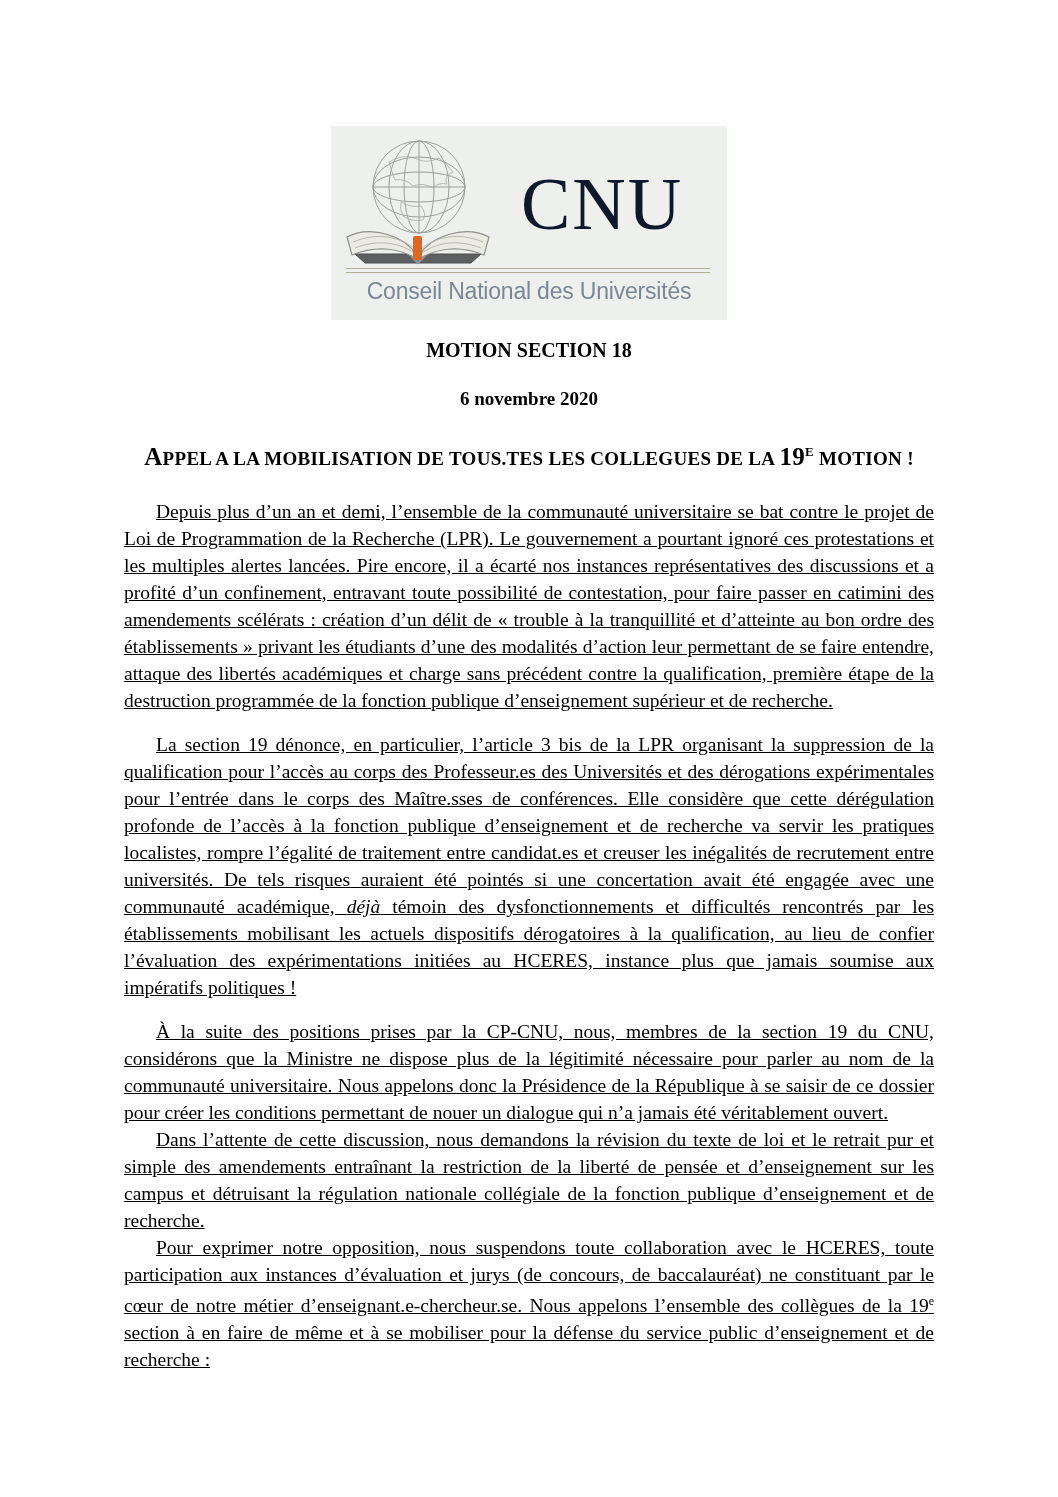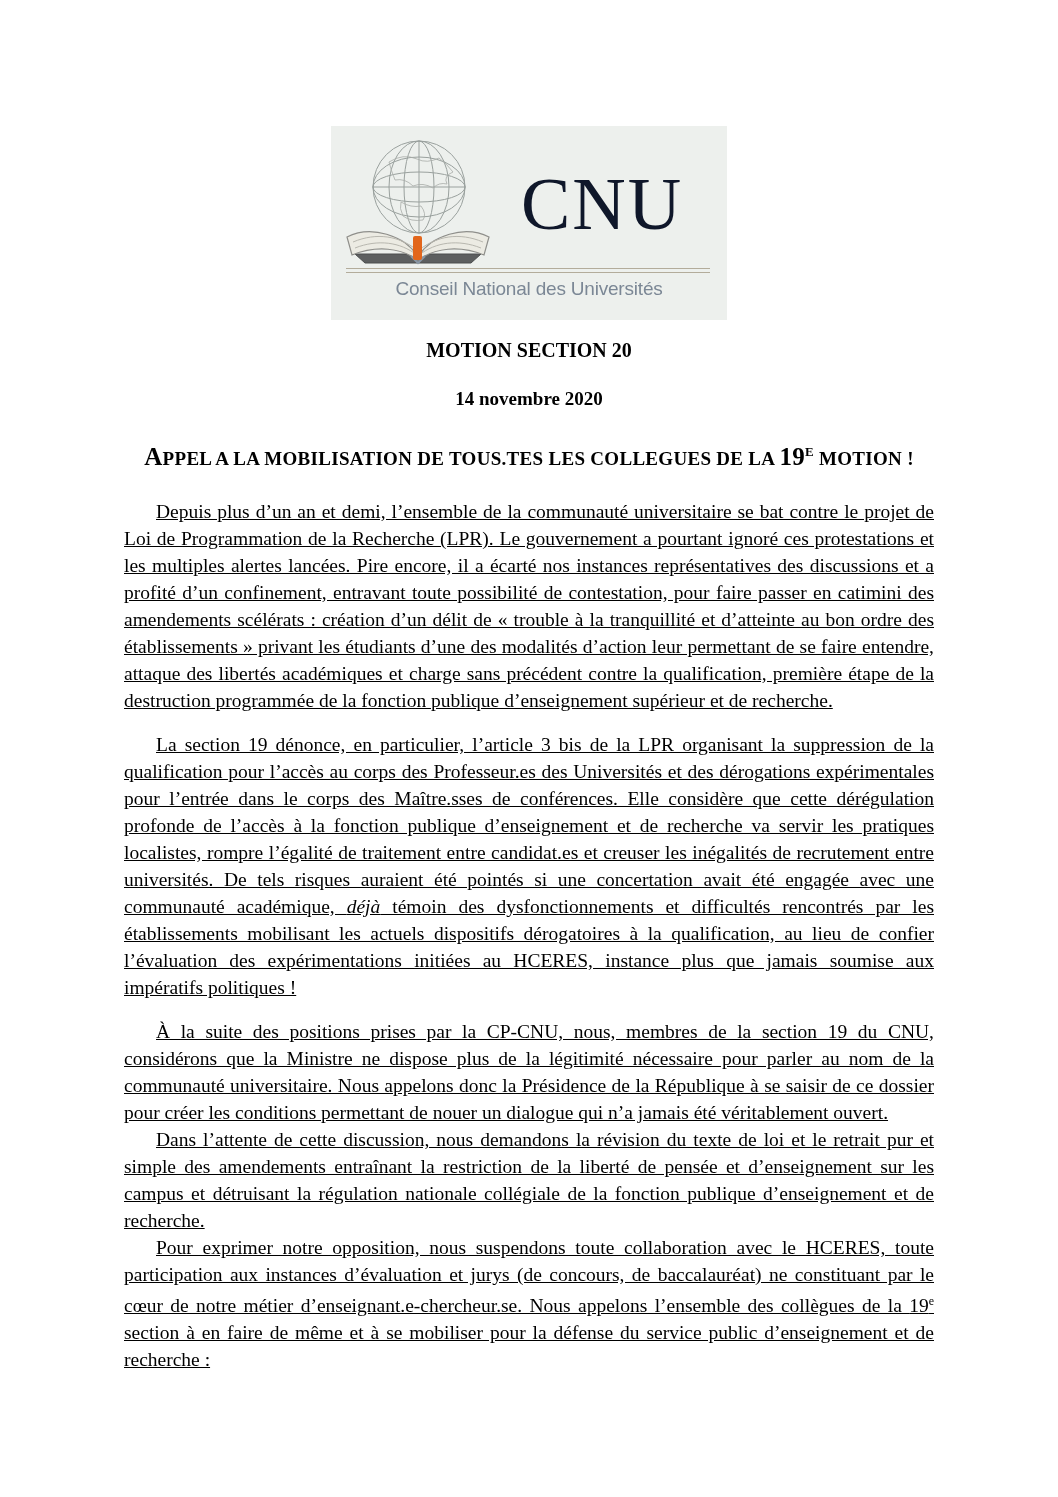--- a/index.html
+++ b/index.html
@@ -41,21 +41,21 @@
     height: 3px;
     border-top: 1px solid #b3ac9b;
     border-bottom: 1px solid #b3ac9b;
   }
   .logo-subtitle {
     position: absolute;
     left: 0; right: 0;
     top: 152px;
     text-align: center;
     font-family: "Liberation Sans", sans-serif;
-    font-size: 19px;
+    font-size: 23px;
     letter-spacing: -0.2px;
     color: #7b8795;
   }
 
   
   .title-block { text-align: center; font-weight: bold; font-size: 20px; line-height: 27px; margin-top: 17px; }
   .date-line  { text-align: center; font-weight: bold; font-size: 19px; line-height: 27px; margin-top: 21px; }
   .heading {
     text-align: center;
     font-weight: bold;
@@ -108,23 +108,23 @@
         <path d="M70,72 q10,6 20,4 q6,8 2,14 q-12,2 -20,-4 q-4,-8 -2,-14 Z" stroke="#a8aca8" stroke-width="0.8"></path>
       </g>
     </svg>
     <div class="logo-acronym">CNU</div>
     <div class="logo-rule"></div>
     <div class="logo-subtitle">Conseil National des Universités</div>
   </div>
 
   <div class="content">
     <div class="title-block">
-      <div>MOTION SECTION 20</div>
+      <div>MOTION SECTION 18</div>
     </div>
-    <div class="date-line">14 novembre 2020</div>
+    <div class="date-line">6 novembre 2020</div>
     <div class="heading"><span class="big">A</span><span>PPEL A LA MOBILISATION DE TOUS.TES LES COLLEGUES DE LA </span><span class="big">19</span><sup>E</sup><span> MOTION !</span></div>
 
     <div class="doc-body">
       <p class="para"><span>Depuis plus d’un an et demi, l’ensemble de la communauté universitaire se bat contre le projet de Loi de Programmation de la Recherche (LPR). Le gouvernement a pourtant ignoré ces protestations et les multiples alertes lancées. Pire encore, il a écarté nos instances représentatives des discussions et a profité d’un confinement, entravant toute possibilité de contestation, pour faire passer en catimini des amendements scélérats : création d’un délit de « trouble à la tranquillité et d’atteinte au bon ordre des établissements » privant les étudiants d’une des modalités d’action leur permettant de se faire entendre, attaque des libertés académiques et charge sans précédent contre la qualification, première étape de la destruction programmée de la fonction publique d’enseignement supérieur et de recherche.</span></p>
       <p class="para gap"><span>La section 19 dénonce, en particulier, l’article 3 bis de la LPR organisant la suppression de la qualification pour l’accès au corps des Professeur.es des Universités et des dérogations expérimentales pour l’entrée dans le corps des Maître.sses de conférences. Elle considère que cette dérégulation profonde de l’accès à la fonction publique d’enseignement et de recherche va servir les pratiques localistes, rompre l’égalité de traitement entre candidat.es et creuser les inégalités de recrutement entre universités. De tels risques auraient été pointés si une concertation avait été engagée avec une communauté académique, </span><span class="it">déjà</span><span> témoin des dysfonctionnements et difficultés rencontrés par les établissements mobilisant les actuels dispositifs dérogatoires à la qualification, au lieu de confier l’évaluation des expérimentations initiées au HCERES, instance plus que jamais soumise aux impératifs politiques !</span></p>
       <p class="para gap"><span>À la suite des positions prises par la CP-CNU, nous, membres de la section 19 du CNU, considérons que la Ministre ne dispose plus de la légitimité nécessaire pour parler au nom de la communauté universitaire. Nous appelons donc la Présidence de la République à se saisir de ce dossier pour créer les conditions permettant de nouer un dialogue qui n’a jamais été véritablement ouvert.</span></p>
       <p class="para"><span>Dans l’attente de cette discussion, nous demandons la révision du texte de loi et le retrait pur et simple des amendements entraînant la restriction de la liberté de pensée et d’enseignement sur les campus et détruisant la régulation nationale collégiale de la fonction publique d’enseignement et de recherche.</span></p>
       <p class="para"><span>Pour exprimer notre opposition, nous suspendons toute collaboration avec le HCERES, toute participation aux instances d’évaluation et jurys (de concours, de baccalauréat) ne constituant par le cœur de notre métier d’enseignant.e-chercheur.se. Nous appelons l’ensemble des collègues de la </span><span>19</span><sup>e</sup><span> section à en faire de même et à se mobiliser pour la défense du service public d’enseignement et de recherche :</span></p>
     </div>
   </div>

